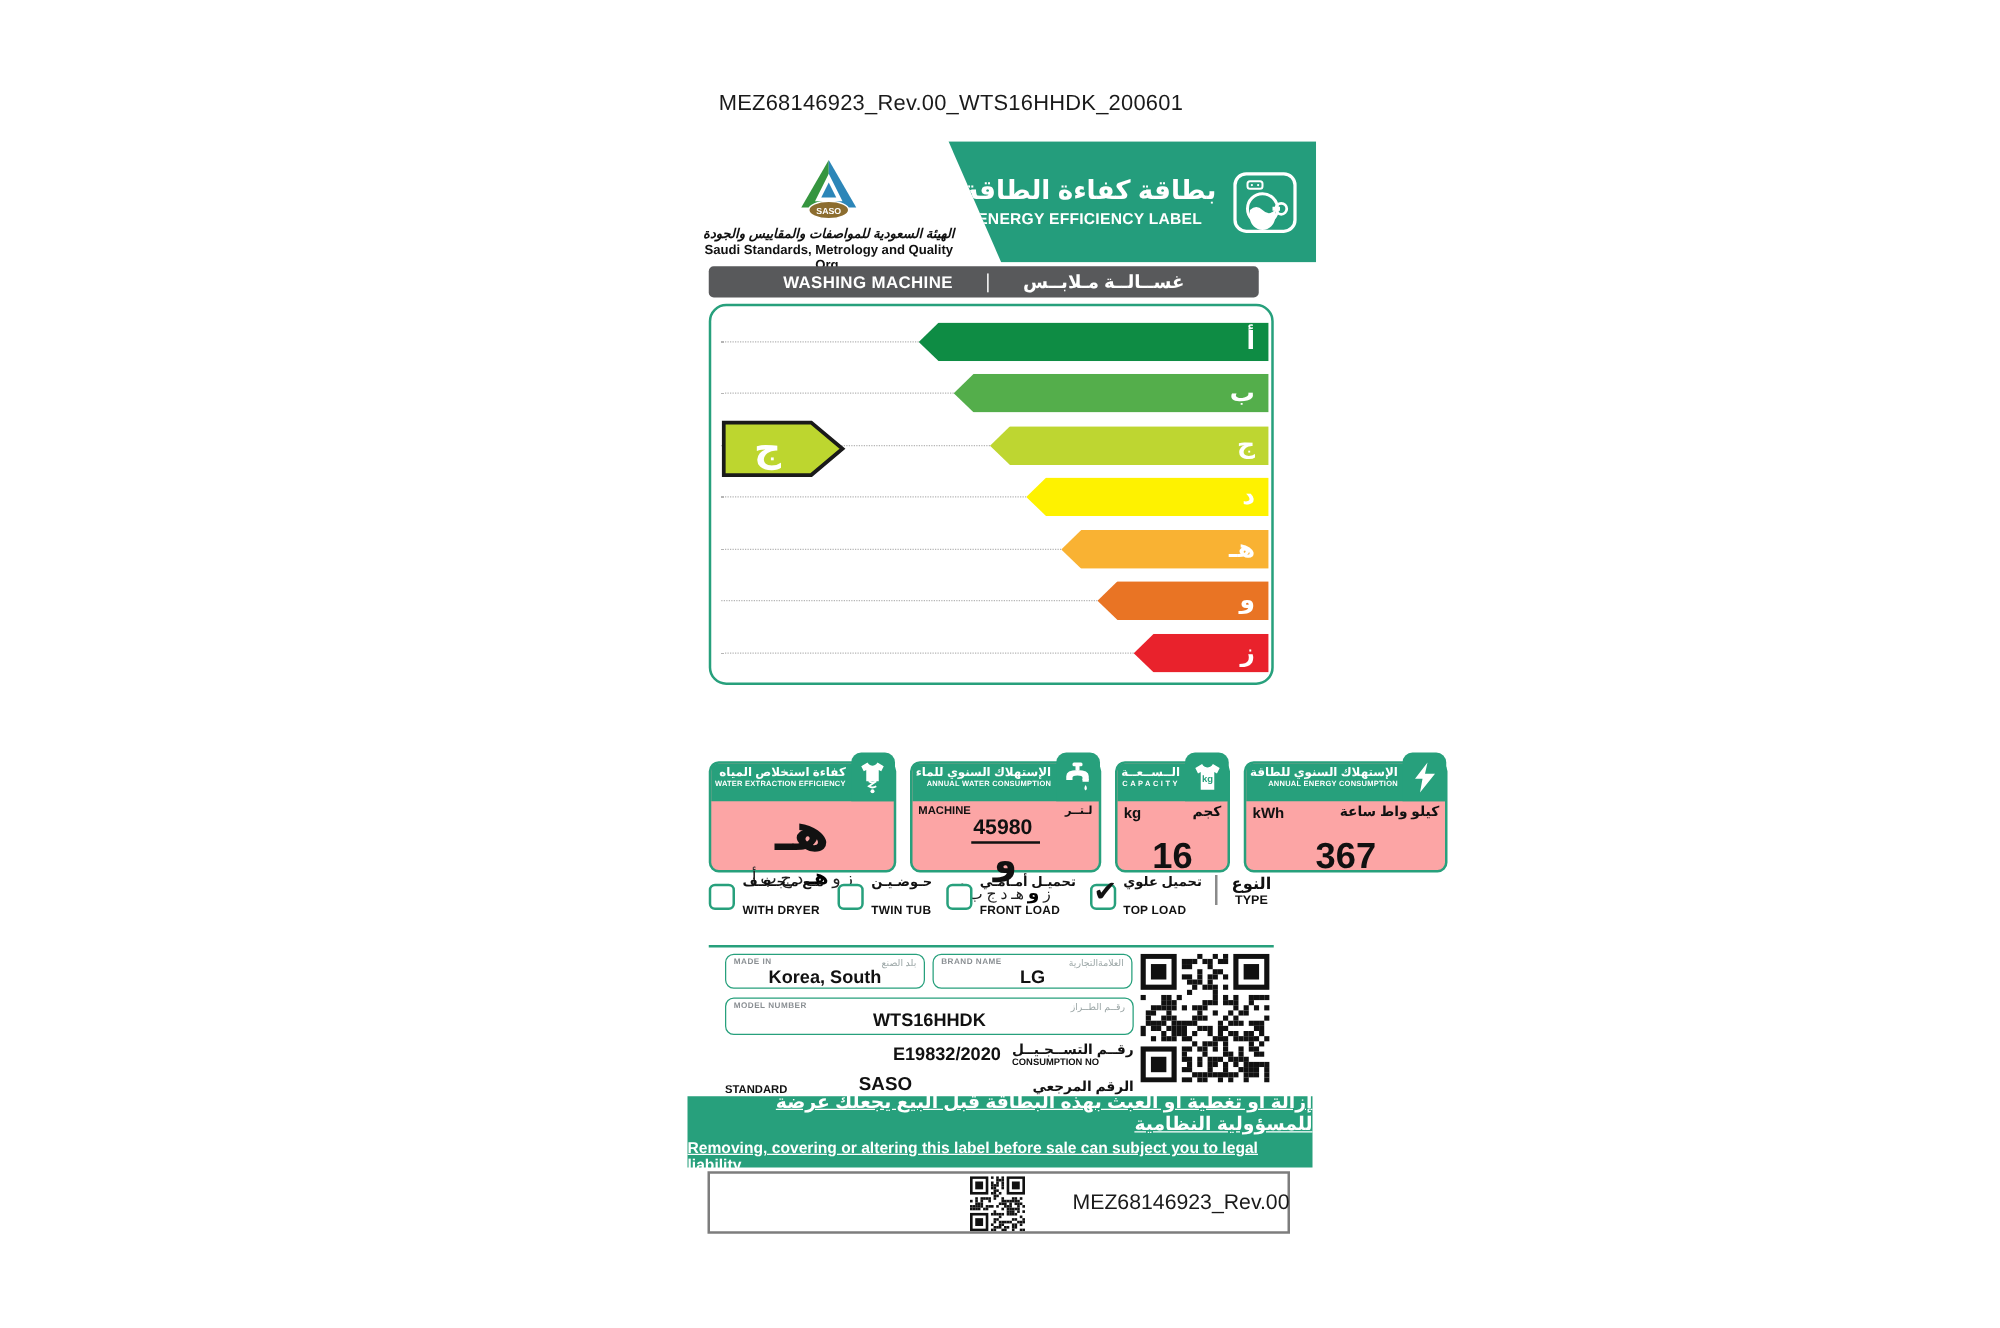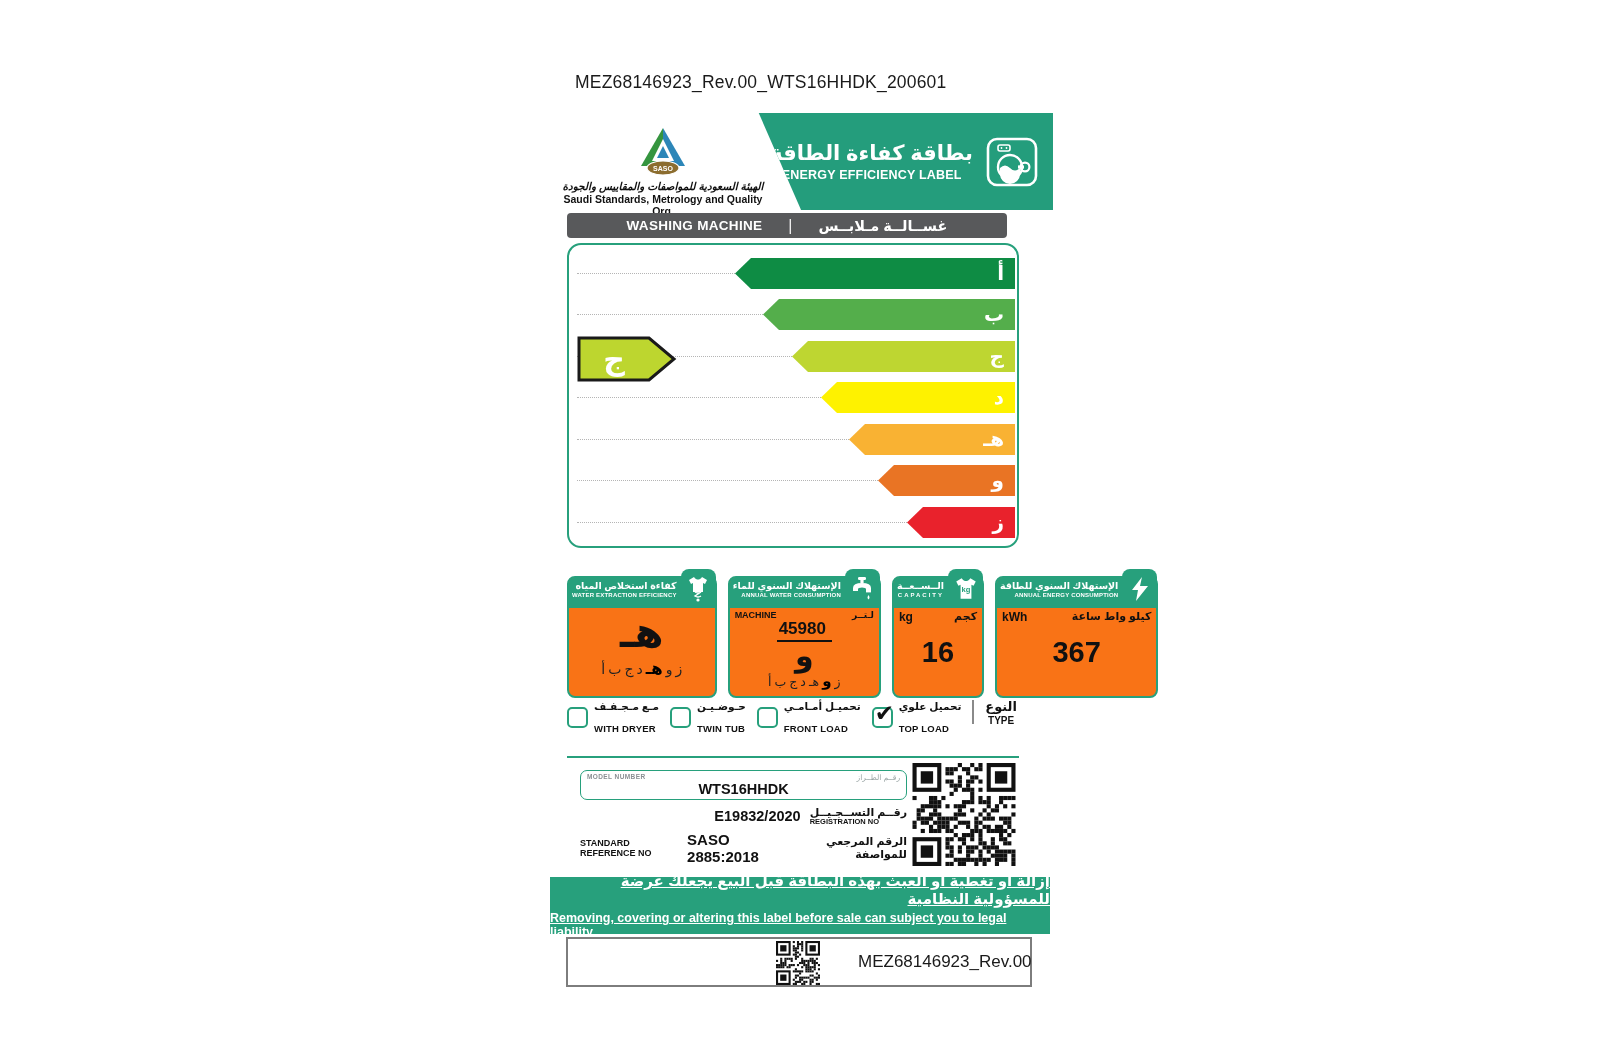--- a/index.html
+++ b/index.html
@@ -45,21 +45,21 @@
   .r3 .scale-arrow{left:252px}.r4 .scale-arrow{left:280px}.r5 .scale-arrow{left:309px}
   .r6 .scale-arrow{left:338px}
   .arrow-letter{position:absolute;right:11px;top:50%;transform:translateY(-54%);
       color:#fff;font-weight:bold;font-size:20px;direction:rtl;}
   #class-indicator{position:absolute;left:8px;top:91px;width:100px;height:46px;}
   #class-indicator .ind-letter{position:absolute;left:0;top:1px;width:74px;height:44px;
       display:flex;align-items:center;justify-content:center;color:#fff;font-weight:bold;font-size:30px;}
 
   
   #metrics{left:567px;top:576px;width:452px;height:122px;display:flex;gap:11px;}
-  .metric{flex:1;position:relative;border:2px solid #27a07c;border-radius:8px;background:#f97316;box-sizing:border-box;}
+  .metric{flex:1;position:relative;border:2px solid #27a07c;border-radius:8px;background:#fca5a5;box-sizing:border-box;margin-top:33px;}
   .m-head{position:relative;height:30px;background:#27a07c;border-radius:5px 5px 0 0;
       color:#fff;text-align:right;padding:3px 38px 0 3px;box-sizing:border-box;}
   .m-head .h-ar{font-size:9.5px;font-weight:bold;direction:rtl;line-height:1.15;white-space:nowrap;}
   .m-head .h-en{font-size:6px;font-weight:bold;letter-spacing:.2px;white-space:nowrap;}
   .icon-tab{position:absolute;top:-9px;right:-1px;width:35px;height:39px;background:#27a07c;
       border-radius:8px 8px 0 0;display:flex;align-items:center;justify-content:center;}
   .m-body{position:relative;text-align:center;}
   .units-row{display:flex;justify-content:space-between;padding:2px 5px 0 5px;font-weight:bold;}
   .big-letter{font-weight:bold;direction:rtl;}
   .letter-scale{direction:ltr;display:flex;justify-content:center;align-items:baseline;gap:3px;}
@@ -366,30 +366,42 @@
   <div id="type-divider"></div>
   <div id="type-title">
     <div class="tt-ar">النوع</div>
     <div class="tt-en">TYPE</div>
   </div>
 </div>
 
 <div class="abs" id="detail-divider"></div>
 <div class="abs" id="details">
   <div id="detail-left">
+    <div class="d-row">
+      <div class="d-box" id="box-made">
+        <span class="lbl-en">MADE IN</span>
+        <span class="lbl-ar">بلد الصنع</span>
+        <div class="d-val">Korea, South</div>
+      </div>
+      <div class="d-box" id="box-brand">
+        <span class="lbl-en">BRAND NAME</span>
+        <span class="lbl-ar">العلامةالتجارية</span>
+        <div class="d-val">LG</div>
+      </div>
+    </div>
     <div class="d-box" id="box-model">
       <span class="lbl-en">MODEL NUMBER</span>
       <span class="lbl-ar">رقــم الطــراز</span>
       <div class="d-val">WTS16HHDK</div>
     </div>
     <div id="reg-row">
       <span class="reg-val">E19832/2020</span>
       <span class="reg-lbls">
         <div class="reg-ar">رقــم التســجـيــل</div>
-        <div class="reg-en">REGISTRATION NO</div>
+        <div class="reg-en">CONSUMPTION NO</div>
       </span>
     </div>
     <div id="std-row">
       <span class="std-en">STANDARD REFERENCE NO</span>
       <span class="std-val">SASO 2885:2018</span>
       <span class="std-ar">الرقم المرجعي للمواصفة</span>
     </div>
   </div>
   <div id="registration-qr">
       <svg viewBox="0 0 100 100" width="100%" height="100%" xmlns="http://www.w3.org/2000/svg" fill="#111">

